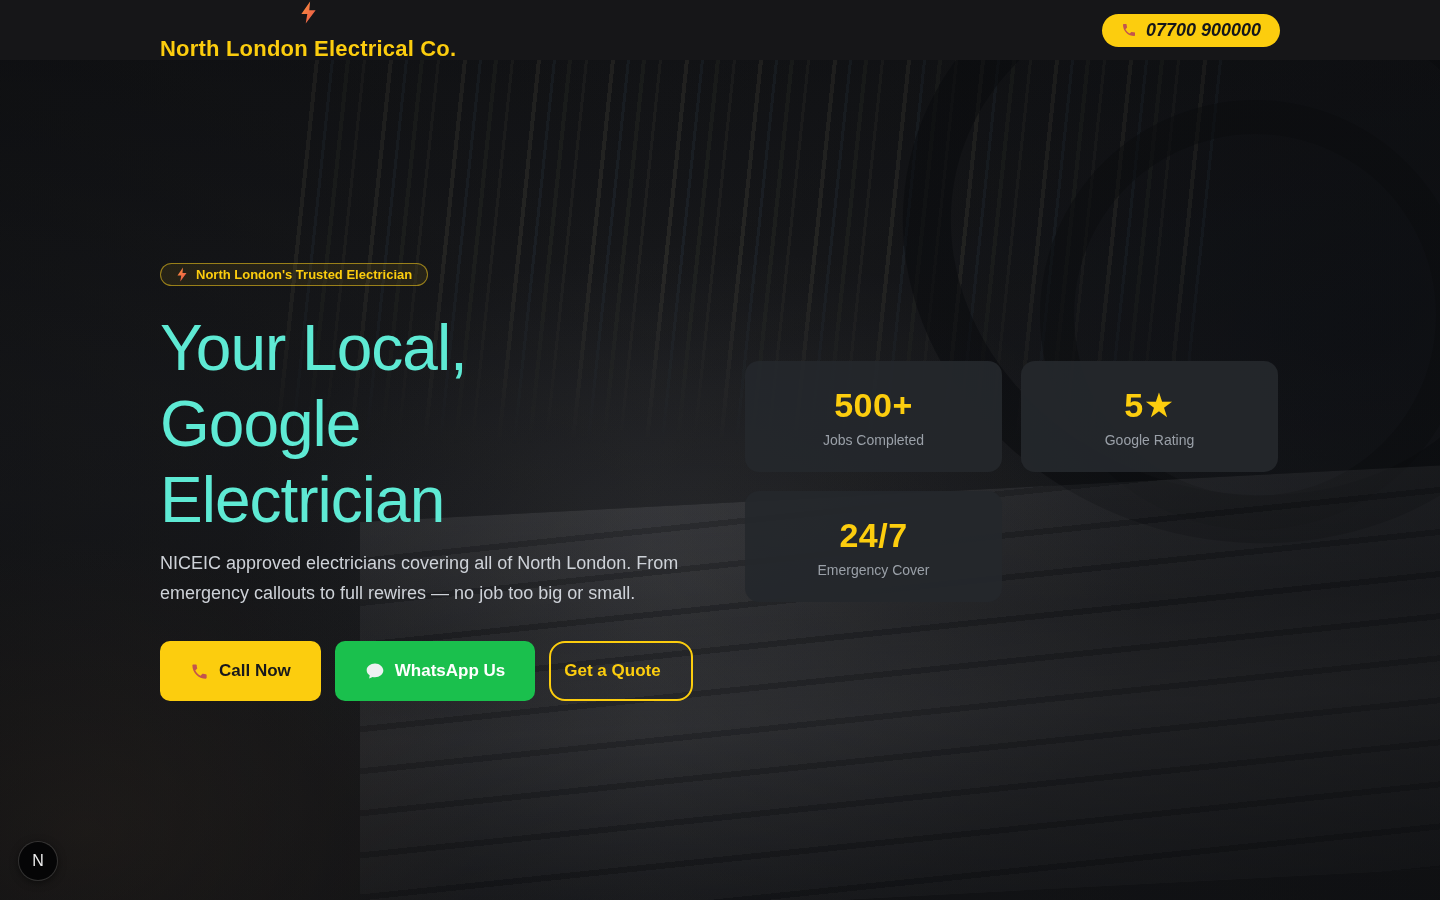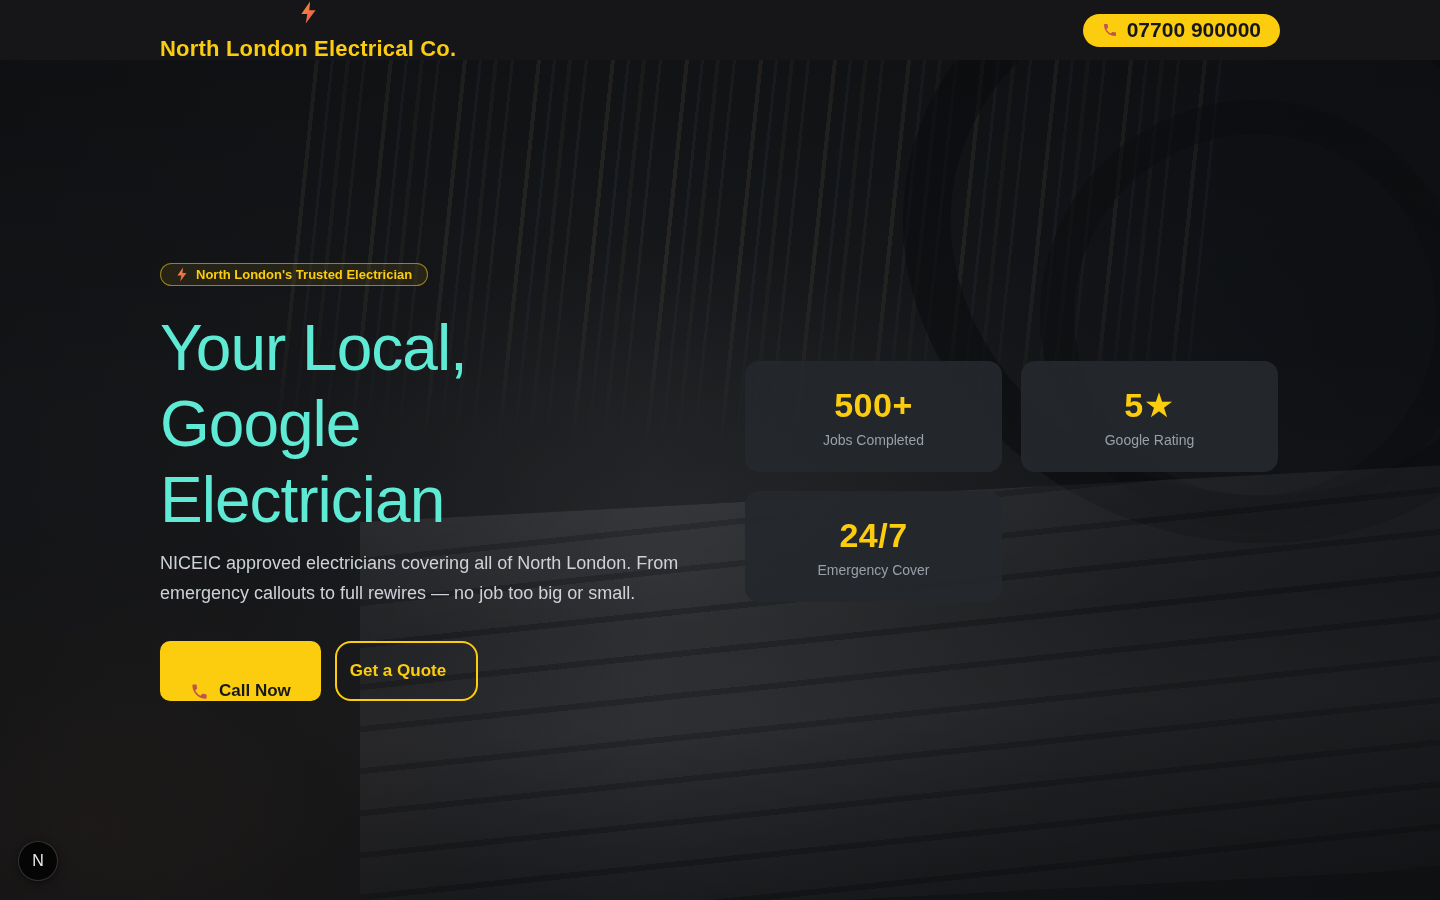--- a/index.html
+++ b/index.html
@@ -31,22 +31,23 @@
     color: var(--accent-yellow);
     font-size: 22px; font-weight: 700; letter-spacing: 0.2px;
   }
   .header-phone-btn {
     margin-left: auto;
     display: inline-flex; align-items: center; gap: 9px;
     background: var(--accent-yellow);
     border: none; border-radius: 999px;
     height: 33px; padding: 0 19px;
     font-family: inherit;
-    font-size: 21px; font-weight: 700; color: #15161a;
+    font-size: 18px; font-weight: 700; color: #15161a;
     cursor: pointer;
+    font-style: italic;
   }
 
   
   .hero {
     position: absolute; top: 60px; left: 0; width: 1440px; height: 840px;
     overflow: hidden;
     background: #1c1d20;
   }
   
   .hero-bg { position: absolute; inset: 0; }
@@ -137,21 +138,21 @@
   }
   .btn {
     display: inline-flex; align-items: center; justify-content: center; gap: 10px;
     height: 60px; padding: 0 30px;
     border-radius: 10px;
     font-family: inherit;
     font-size: 17px; font-weight: 700;
     cursor: pointer;
     border: none;
   }
-  .btn-call { background: var(--accent-yellow); color: #17181c; align-items: flex-end; }
+  .btn-call { background: var(--accent-yellow); color: #17181c; }
   .btn-whatsapp { background: var(--whatsapp-green); color: #ffffff; }
   .btn-quote {
     background: transparent;
     border: 2px solid var(--accent-yellow);
     border-radius: 16px;
     color: var(--accent-yellow);
     padding-left: 13px;
   }
 
   
@@ -248,20 +249,28 @@
 
   <div class="cta-row">
     <button class="btn btn-call">
       <span class="icon">
         <svg width="19" height="19" viewBox="0 0 24 24">
           <path fill="var(--phone-icon-red)" d="M6.62 10.79c1.44 2.83 3.76 5.14 6.59 6.59l2.2-2.21c.27-.26.66-.36 1.01-.24 1.12.37 2.33.57 3.58.57.55 0 1 .45 1 1V20c0 .55-.45 1-1 1-9.39 0-17-7.61-17-17 0-.55.45-1 1-1h3.5c.55 0 1 .45 1 1 0 1.25.2 2.45.57 3.57.11.35.03.74-.25 1.02l-2.2 2.2z"></path>
         </svg>
       </span>
       <span>Call Now</span>
     </button>
+    <button class="btn btn-whatsapp">
+      <span class="icon">
+        <svg width="20" height="20" viewBox="0 0 24 24">
+          <path fill="#eef0f2" d="M12 3C6.48 3 2 6.58 2 11c0 2.49 1.4 4.71 3.62 6.18L5 21l4.14-1.87c.91.21 1.87.32 2.86.32 5.52 0 10-3.58 10-8S17.52 3 12 3z"></path>
+        </svg>
+      </span>
+      <span>WhatsApp Us</span>
+    </button>
     <button class="btn btn-quote">
       <span>Get a Quote</span>
     </button>
   </div>
 
   <div class="stats-grid">
     <div class="stat-card">
       <div class="stat-value">500+</div>
       <div class="stat-label">Jobs Completed</div>
     </div>

